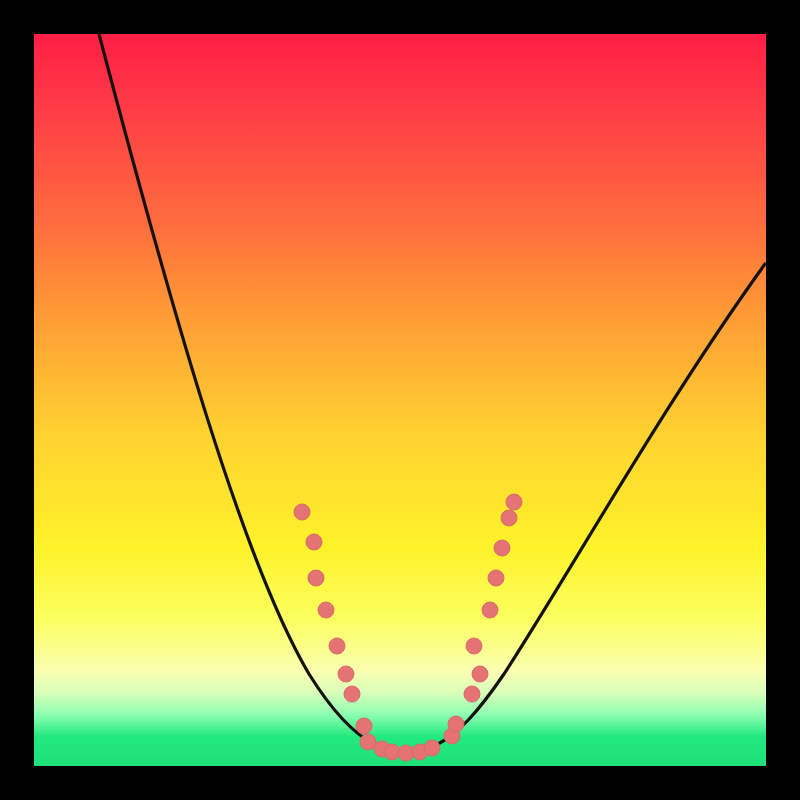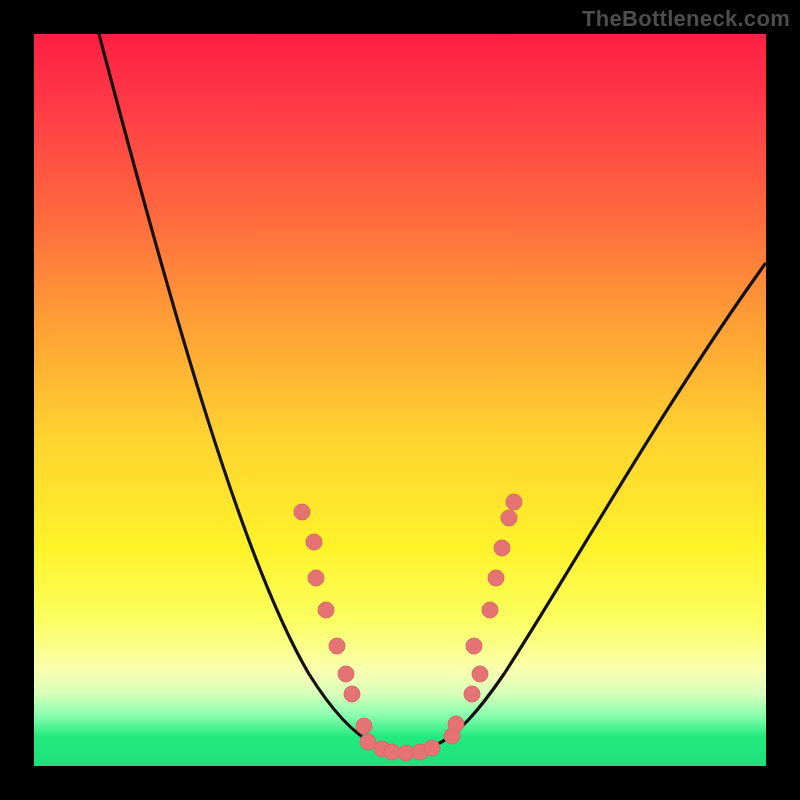--- a/index.html
+++ b/index.html
@@ -92,14 +92,13 @@
           <circle cx="446" cy="640" r="8" fill="#e57373" stroke="#d86a6a" stroke-width="1"></circle>
           <circle cx="440" cy="612" r="8" fill="#e57373" stroke="#d86a6a" stroke-width="1"></circle>
           <circle cx="456" cy="576" r="8" fill="#e57373" stroke="#d86a6a" stroke-width="1"></circle>
           <circle cx="462" cy="544" r="8" fill="#e57373" stroke="#d86a6a" stroke-width="1"></circle>
           <circle cx="468" cy="514" r="8" fill="#e57373" stroke="#d86a6a" stroke-width="1"></circle>
           <circle cx="475" cy="484" r="8" fill="#e57373" stroke="#d86a6a" stroke-width="1"></circle>
           <circle cx="480" cy="468" r="8" fill="#e57373" stroke="#d86a6a" stroke-width="1"></circle>
         </g>
     </svg>
   </div>
-  <div class="watermark">TheBottleneck.com</div>
 </div>
 
 </body></html>

